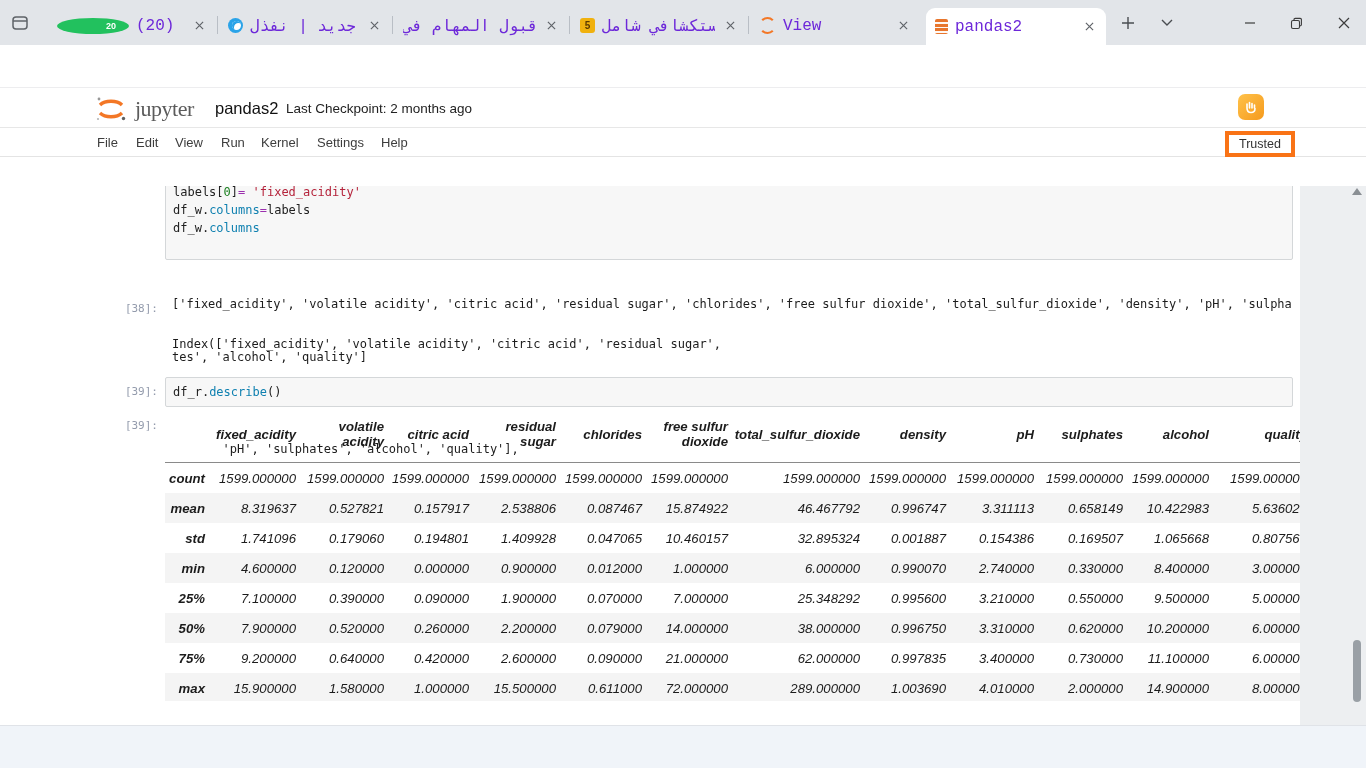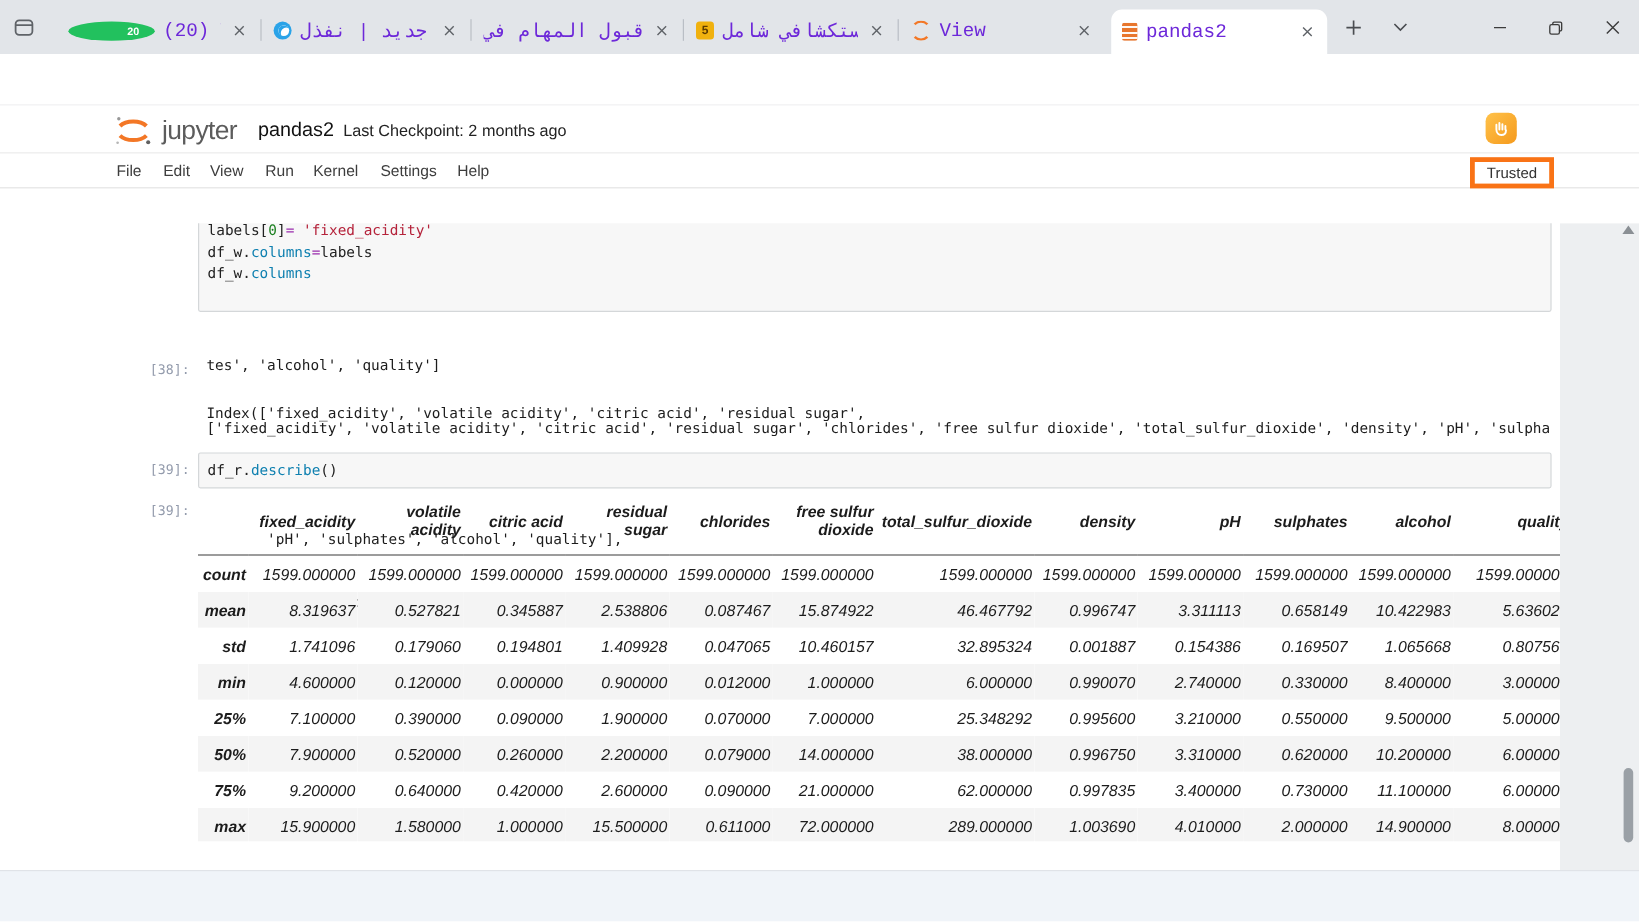--- a/index.html
+++ b/index.html
@@ -247,21 +247,21 @@
 
 <div id="jheader">
   <div class="abs" style="left:94px;top:6px;display:flex;align-items:center;">
     <svg width="34" height="30" viewBox="0 0 34 30">
       <path d="M6 11 A 13 8 0 0 1 28 11" fill="none" stroke="#f37726" stroke-width="3.4"></path>
       <path d="M6 19 A 13 8 0 0 0 28 19" fill="none" stroke="#f37726" stroke-width="3.4"></path>
       <circle cx="5" cy="5" r="1.4" fill="#989898"></circle>
         <circle cx="29.5" cy="24.5" r="1.7" fill="#616161"></circle>
         <circle cx="4" cy="25" r="1.1" fill="#b5b5b5"></circle>
     </svg>
-    <span id="jlogotext" style="margin-left:7px;">jupyter</span>
+    <span id="jlogotext" style="margin-left:7px;font-family:Liberation Serif, serif;">jupyter</span>
   </div>
   <span class="abs" id="jfilename" style="left:215px;top:11px;">pandas2</span>
   <span class="abs" id="jcheckpoint" style="left:286px;top:13px;">Last Checkpoint: 2 months ago</span>
   <div class="abs" style="left:1238px;top:6px;width:26px;height:26px;border-radius:7px;background:linear-gradient(135deg,#ffc24a,#f59a1d);display:flex;align-items:center;justify-content:center;">
     <svg width="14" height="14" viewBox="0 0 14 14">
         <path d="M3 8 V4 M5.5 8 V2.5 M8 8 V3.5 M10.5 8 V5 M3 8 C3 11 5 12.5 7 12.5 C9.5 12.5 11 10.8 11 8.5" fill="none" stroke="#fff" stroke-width="1.6" stroke-linecap="round"></path>
       </svg>
   </div>
 </div>
 
@@ -376,22 +376,22 @@
 
   <div class="cellbox" style="top:-6px;height:80px;padding:2px 7px;">
     <div id="c1-code">
         <div class="code-line"><span class="tk-n">labels[</span><span class="tk-num">0</span><span class="tk-n">]</span><span class="tk-op">= </span><span class="tk-str">'fixed_acidity'</span></div>
         <div class="code-line"><span class="tk-n">df_w.</span><span class="tk-prop">columns</span><span class="tk-op">=</span><span class="tk-n">labels</span></div>
         <div class="code-line"><span class="tk-n">df_w.</span><span class="tk-prop">columns</span></div>
       </div>
   </div>
 
   <div class="outtext" style="top:75px;">
+    <div>['fixed_acidity', 'volatile acidity', 'citric acid', 'residual sugar', 'chlorides', 'free sulfur dioxide', 'total_sulfur_dioxide', 'density', 'pH', 'sulpha</div>
     <div>tes', 'alcohol', 'quality']</div>
-    <div>['fixed_acidity', 'volatile acidity', 'citric acid', 'residual sugar', 'chlorides', 'free sulfur dioxide', 'total_sulfur_dioxide', 'density', 'pH', 'sulpha</div>
   </div>
 
   <span class="prompt" style="top:116px;">[38]:</span>
   <div class="outtext" style="top:115px;">
     <div>Index(['fixed_acidity', 'volatile acidity', 'citric acid', 'residual sugar',</div>
     <div>       'chlorides', 'free sulfur dioxide', 'total_sulfur_dioxide', 'density',</div>
     <div>       'pH', 'sulphates', 'alcohol', 'quality'],</div>
     <div>      dtype='object')</div>
   </div>
 
@@ -450,21 +450,21 @@
             <td>1599.000000</td>
             <td>1599.000000</td>
             <td>1599.000000</td>
             <td>1599.000000</td>
             <td>1599.000000</td>
           </tr>
           <tr>
             <th>mean</th>
             <td>8.319637</td>
             <td>0.527821</td>
-            <td>0.345887</td>
+            <td>0.157917</td>
             <td>2.538806</td>
             <td>0.087467</td>
             <td>15.874922</td>
             <td>46.467792</td>
             <td>0.996747</td>
             <td>3.311113</td>
             <td>0.658149</td>
             <td>10.422983</td>
             <td>5.636023</td>
           </tr>

